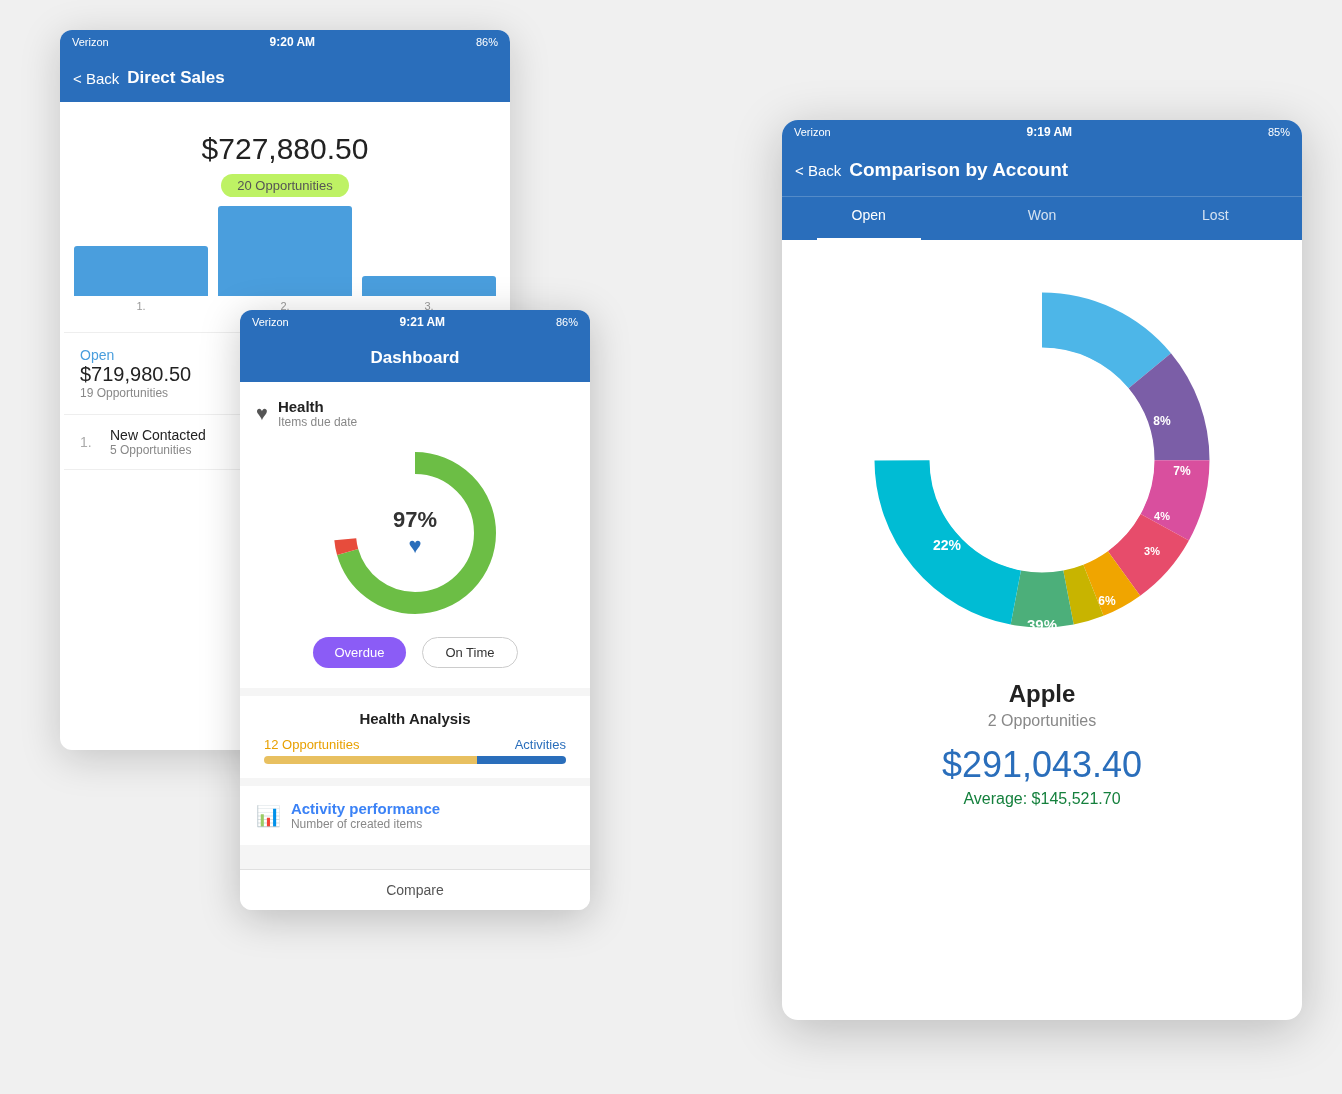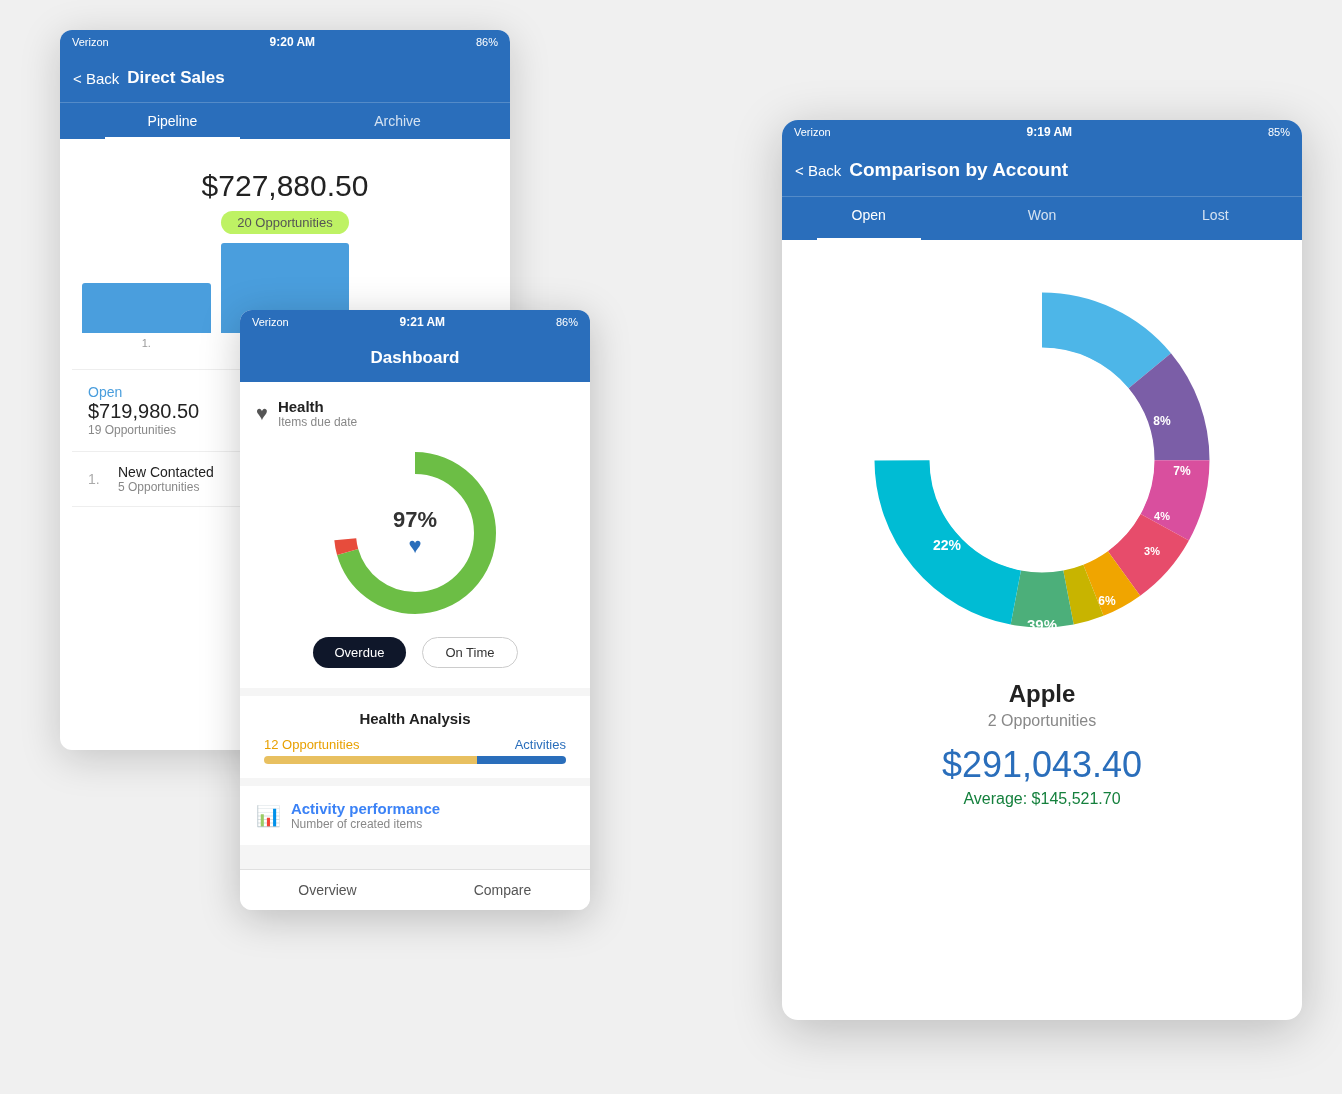--- a/index.html
+++ b/index.html
@@ -80,21 +80,21 @@
       content: '';
       position: absolute;
       bottom: 0;
       left: 20%;
       width: 60%;
       height: 2px;
       background: #fff;
     }
     .screen-content {
       background: #fff;
-      padding: 20px 12px;
+      padding: 20px 4px;
     }
     .big-amount {
       text-align: center;
       font-size: 30px;
       font-weight: 300;
       color: #222;
       margin-top: 10px;
     }
     .opp-badge {
       display: flex;
@@ -247,21 +247,21 @@
       margin: 6px 0 4px;
     }
     .filter-btn {
       padding: 7px 22px;
       border-radius: 20px;
       font-size: 13px;
       font-weight: 500;
       cursor: pointer;
     }
     .filter-btn.overdue {
-      background: #0f172a;
+      background: #8b5cf6;
       color: #fff;
       border: none;
     }
     .filter-btn.ontime {
       background: #fff;
       color: #333;
       border: 1.5px solid #ccc;
     }
     .analysis-section {
       background: #fff;
@@ -423,28 +423,20 @@
 
 <div class="screen1">
   <div class="status-bar">
     <span class="carrier">Verizon</span>
     <span class="time">9:20 AM</span>
     <span class="battery">86%</span>
   </div>
   <div class="nav-bar">
     <span class="back-btn">&lt; Back</span>
     <span class="title">Direct Sales</span>
-  </div>
-  <div class="tab-bar">
-    <div class="tab active">
-      <span>Pipeline</span>
-    </div>
-    <div class="tab">
-      <span>Archive</span>
-    </div>
   </div>
   <div class="screen-content">
     <div class="big-amount">$727,880.50</div>
     <div class="opp-badge">
       <span>20 Opportunities</span>
     </div>
     <div class="bar-chart">
       <div class="bar-group">
         <div class="bar" style="height:50px;"></div>
         <span class="bar-label">1.</span>
@@ -523,21 +515,20 @@
 
   <div class="activity-section">
     <span class="activity-icon">📊</span>
     <div>
       <div class="activity-title">Activity performance</div>
       <div class="activity-sub">Number of created items</div>
     </div>
   </div>
 
   <div class="bottom-tabs">
-    <div class="bottom-tab">Overview</div>
     <div class="bottom-tab">Compare</div>
   </div>
 </div>
 
 <div class="screen3">
   <div class="status-bar">
     <span class="carrier">Verizon</span>
     <span class="time">9:19 AM</span>
     <span class="battery">85%</span>
   </div>

